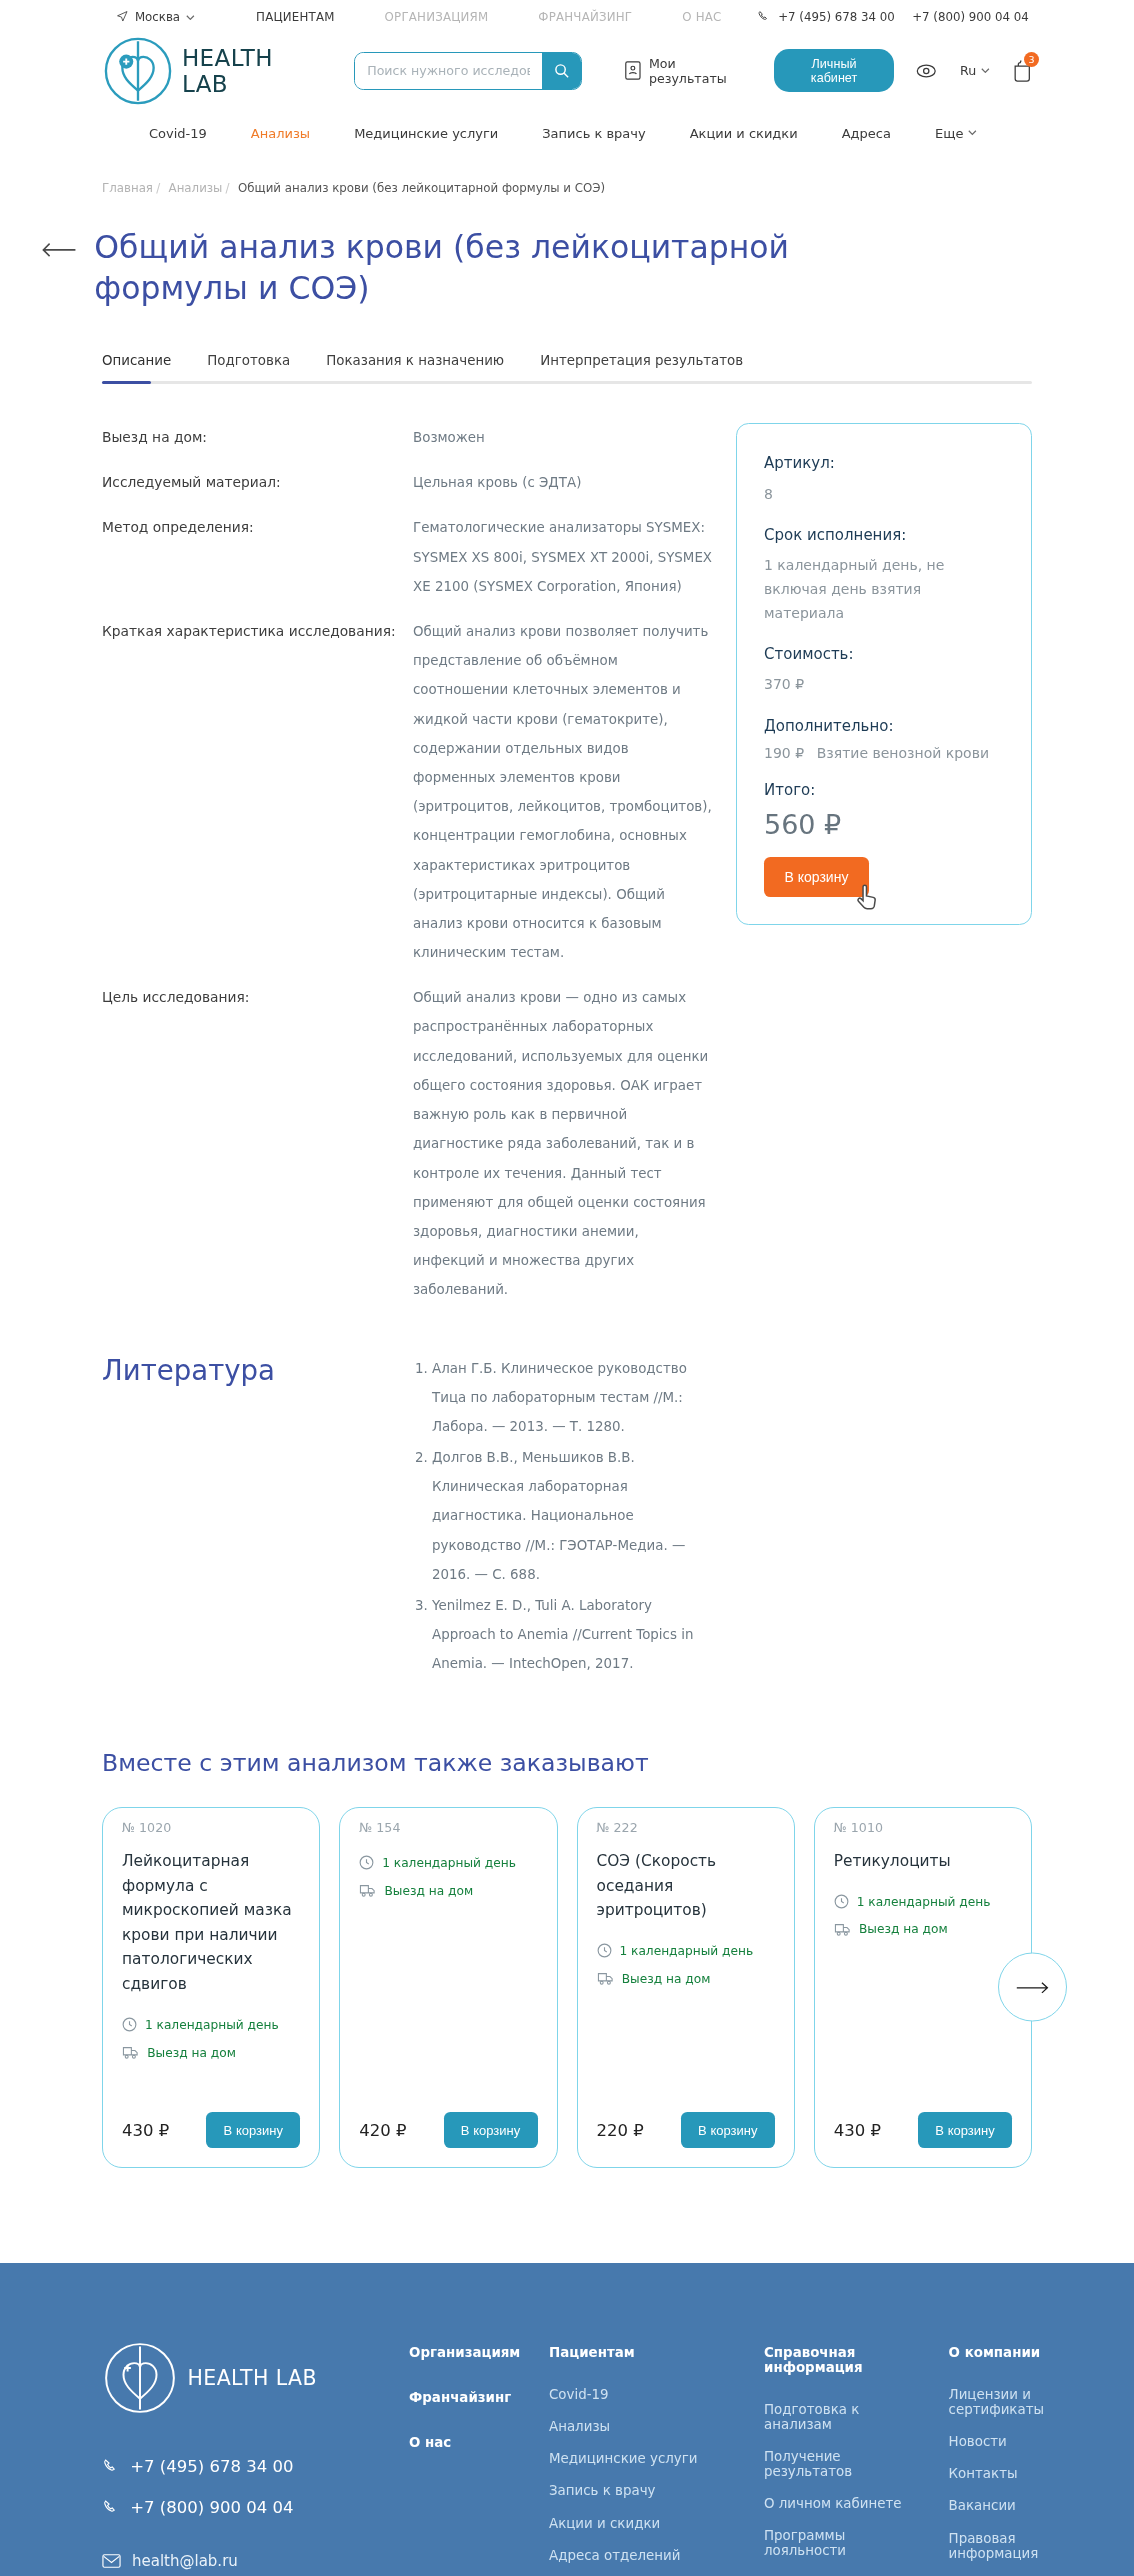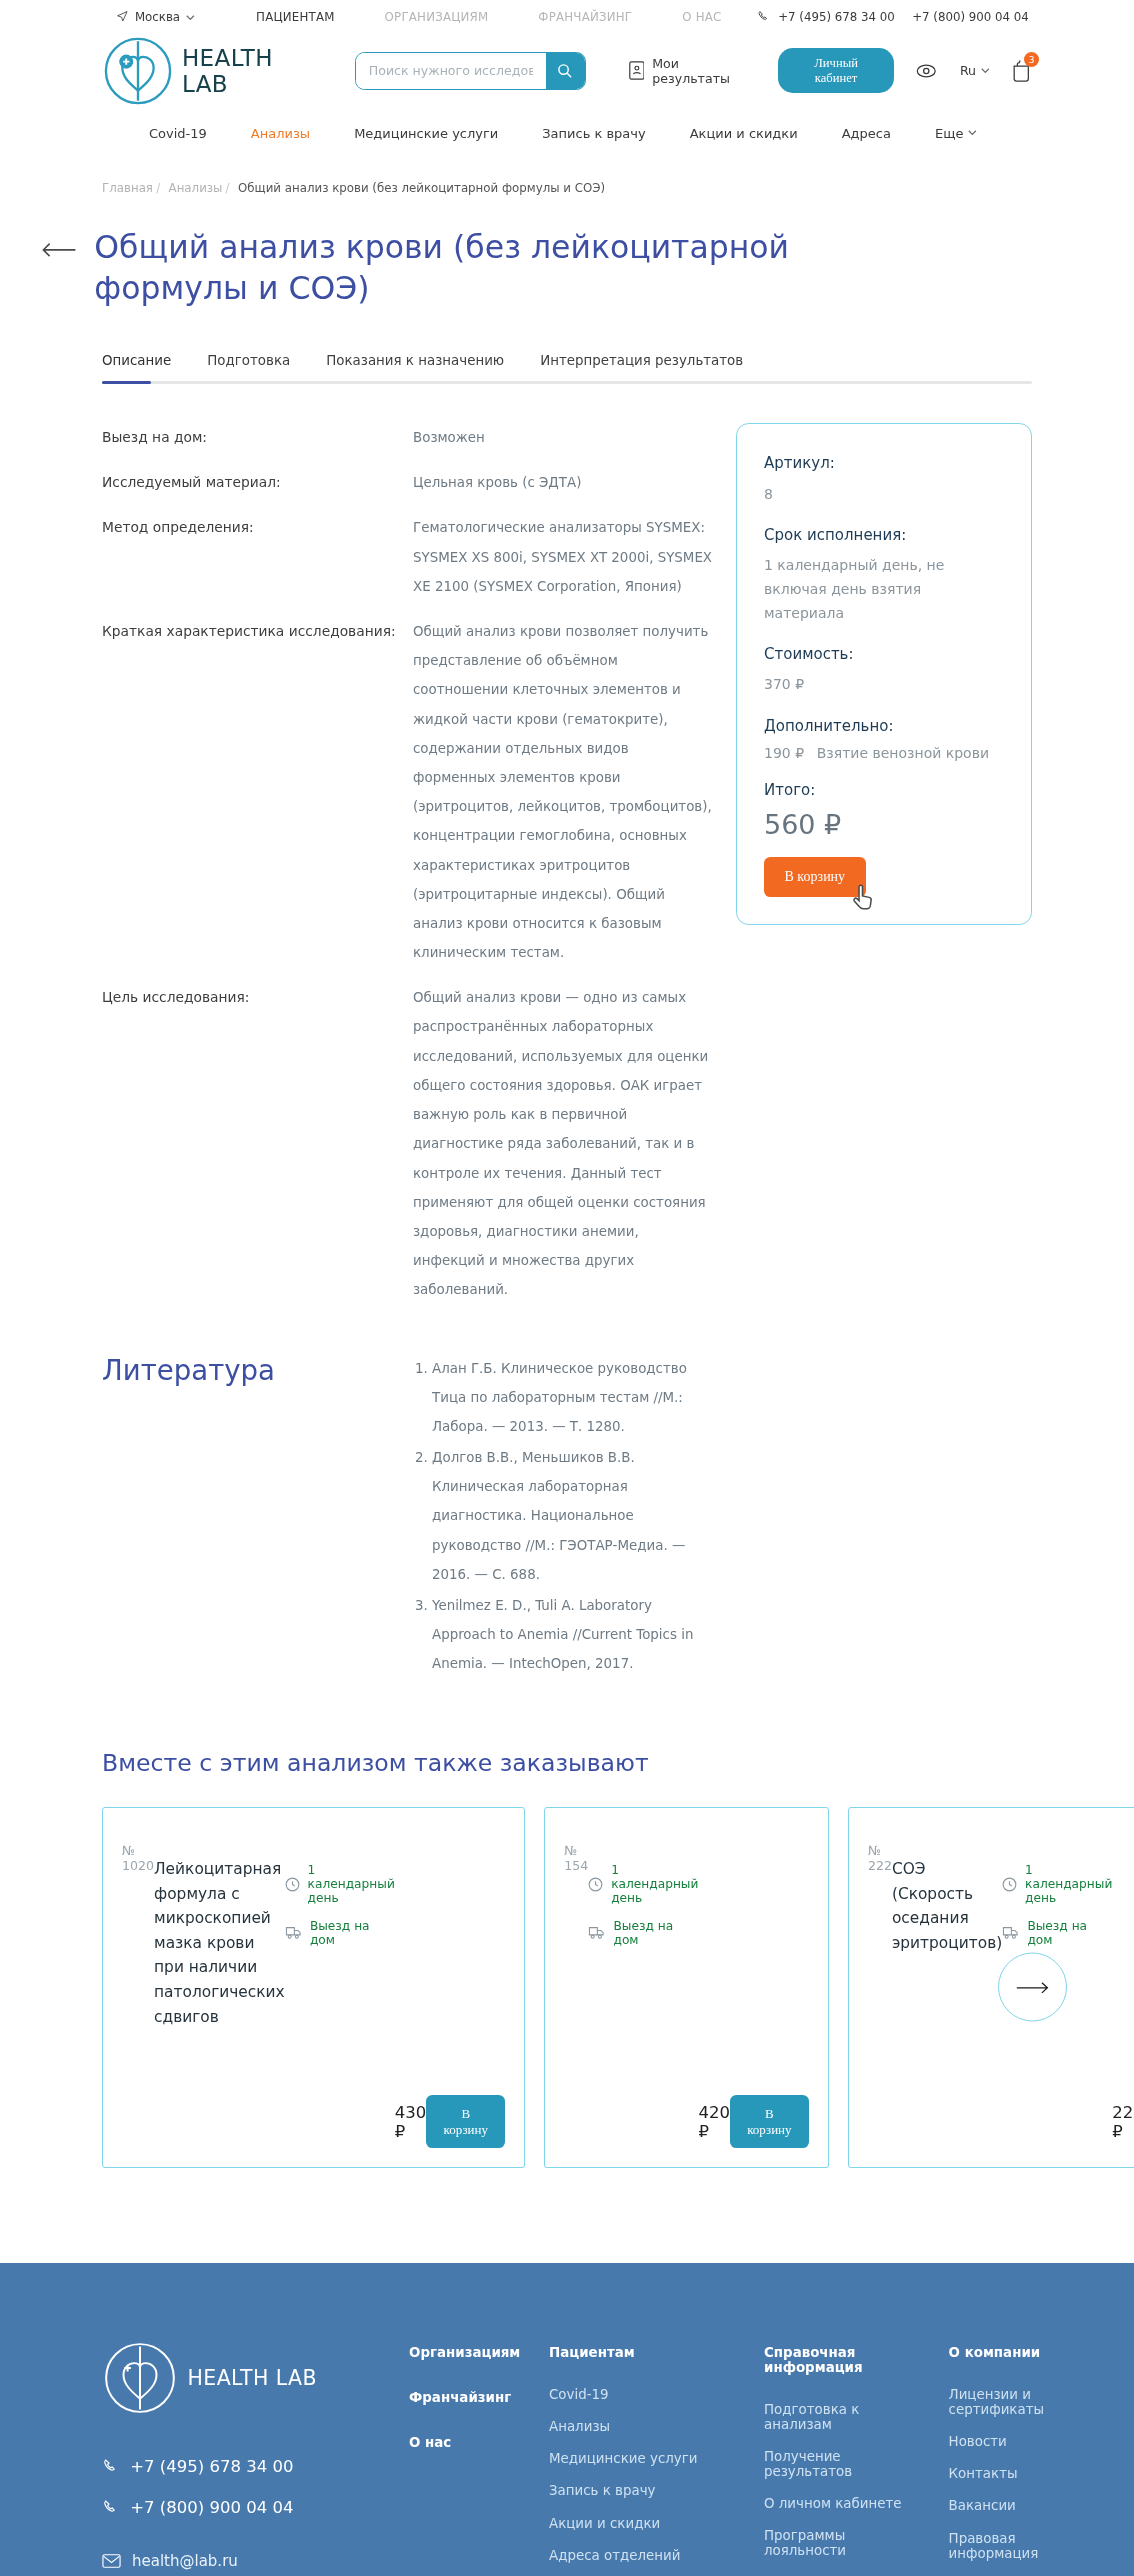--- a/index.html
+++ b/index.html
@@ -5,21 +5,21 @@
   * { margin:0; padding:0; box-sizing:border-box; }
   html,body { background:#ffffff; }
   body {
     width:1134px;
     font-family:"DejaVu Sans","Liberation Sans",sans-serif;
     color:#333;
     -webkit-font-smoothing:antialiased;
   }
   .container { width:930px; margin:0 auto; position:relative; }
   svg { display:block; }
-  button { font-family:Liberation Serif, serif; border:none; cursor:pointer; }
+  button { font-family:Liberation Sans, sans-serif; border:none; cursor:pointer; }
   input { font-family:inherit; }
 
   
   .topbar { padding-top:9.5px; }
   .topbar-inner { display:flex; align-items:center; font-size:11.8px; }
   .city { display:flex; align-items:center; gap:6.3px; color:#3a3a3a; cursor:pointer; padding-left:14px; }
   .city .chev { margin-top:1.6px; }
   .top-menu { display:flex; gap:50px; margin-left:61px; }
   .top-menu a { text-decoration:none; color:#b5b5b5; letter-spacing:0.2px; }
   .top-menu a.active { color:#3a3a3a; }
@@ -83,21 +83,21 @@
   
   .lit { margin-top:49px; display:flex; }
   .lit-title { width:311px; flex:none; font-size:27.6px; color:#3c4fa3; font-weight:500; }
   .lit-list { width:301px; flex:none; font-size:13.4px; color:#6e7a84; line-height:2.18; padding-left:19px; }
   .lit-list li { margin-bottom:1.6px; }
 
   
   .related { margin-top:69px; }
   .related h2 { font-size:23.6px; color:#3c4fa3; font-weight:500; }
   .cards { margin-top:30px; display:grid; grid-template-columns:repeat(4,1fr); gap:19px; position:relative; }
-  .pcard { border:1.6px solid #7fd5ea; border-radius:3px; background:#fff; padding:35px 19px 19px; min-height:361px; display:flex; flex-direction:row; }
+  .pcard { border:1.6px solid #7fd5ea; border-radius:20px; background:#fff; padding:12px 19px 19px; min-height:361px; display:flex; flex-direction:column; }
   .pcard-num { font-size:12.6px; color:#9aa5ad; }
   .pcard-title { margin-top:14px; font-size:15.4px; color:#26333c; line-height:1.6; }
   .pcard-meta { margin-top:20.5px; display:flex; flex-direction:column; gap:13.4px; }
   .meta-item { display:flex; align-items:center; gap:7.9px; font-size:12.2px; color:#15803d; }
   .pcard-bottom { margin-top:auto; display:flex; align-items:center; justify-content:space-between; }
   .pcard-price { font-size:16.5px; color:#222; font-weight:500; }
   .pcard-btn { background:#2798ba; color:#fff; font-size:13px; padding:10.2px 17.3px; border-radius:6.3px; }
   .next-btn { position:absolute; right:-35px; top:50%; transform:translateY(-50%); width:69px; height:69px; border-radius:50%; background:#fff; border:1.2px solid #7fd5ea; display:flex; align-items:center; justify-content:center; z-index:2; }
 
   

